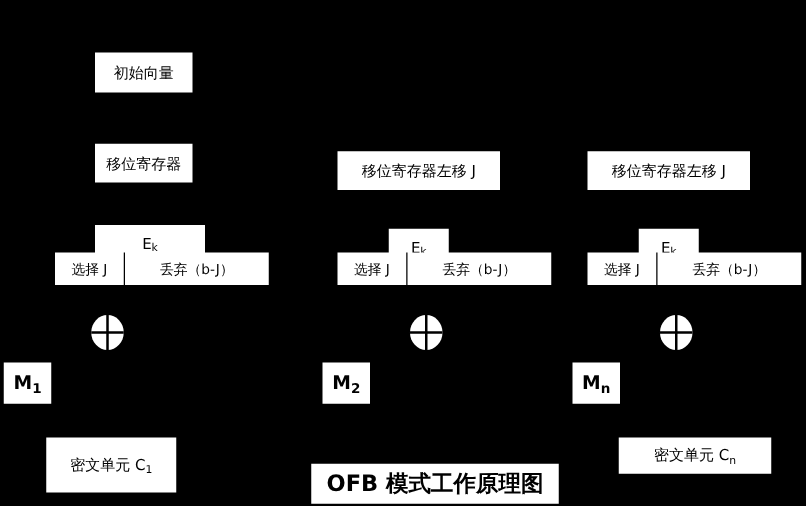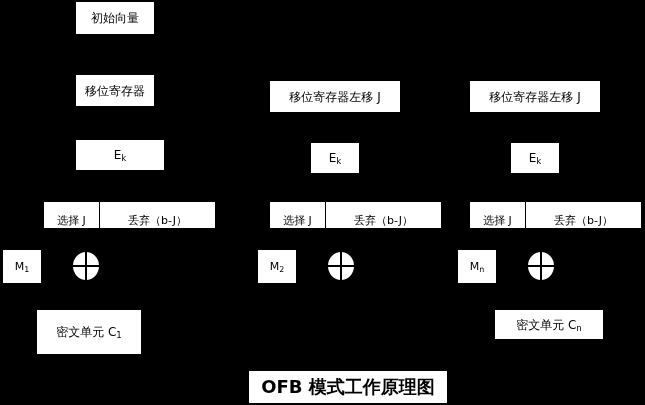--- a/index.html
+++ b/index.html
@@ -21,22 +21,23 @@
     color: #000000;
     display: flex;
     align-items: center;
     justify-content: center;
     box-sizing: border-box;
     font-size: 12px;
     line-height: 1;
     letter-spacing: 0px;
     white-space: nowrap;
     overflow: hidden;
+    margin-top: 40px;
   }
-  .box.mbox  { font-size: 11px; }
+  .box.mbox  { font-size: 15px; font-weight: bold; }
   .box.ek    { font-size: 12px; }
   .title-box {
     position: absolute;
     background: #ffffff;
     color: #000000;
     display: flex;
     align-items: center;
     justify-content: center;
     box-sizing: border-box;
     font-size: 18px;
@@ -45,21 +46,21 @@
   }
   .split {
     position: absolute;
     background: #ffffff;
     box-sizing: border-box;
     display: flex;
     align-items: stretch;
   }
   .split > .cell {
     display: flex;
-    align-items: flex-end;
+    align-items: center;
     justify-content: center;
     font-size: 11px;
     color: #000000;
     white-space: nowrap;
     box-sizing: border-box;
   }
   .split > .cell.left  { flex: 0 0 56px; border-right: 1px solid #000000; }
   .split > .cell.right { flex: 1 1 auto; }
   .xor {
     position: absolute;
@@ -176,21 +177,21 @@
   <div class="xor" style="left:528px; top:252px;">
     <div class="vline"></div>
     <div class="hline"></div>
   </div>
 
   <div class="box" style="left:37px; top:310px; width:104px; height:44px;">
     <span>
       <span>密文单元 C</span><sub>1</sub>
     </span>
   </div>
-  <div class="box" style="left:495px; top:310px; width:108px; height:29px;">
+  <div class="box" style="left:495px; top:310px; width:122px; height:29px;">
     <span>
       <span>密文单元 C</span><sub>n</sub>
     </span>
   </div>
 
   <div class="title-box" style="left:249px; top:371px; width:198px; height:32px;">
     <span>OFB 模式工作原理图</span>
   </div>
 
 </div>

